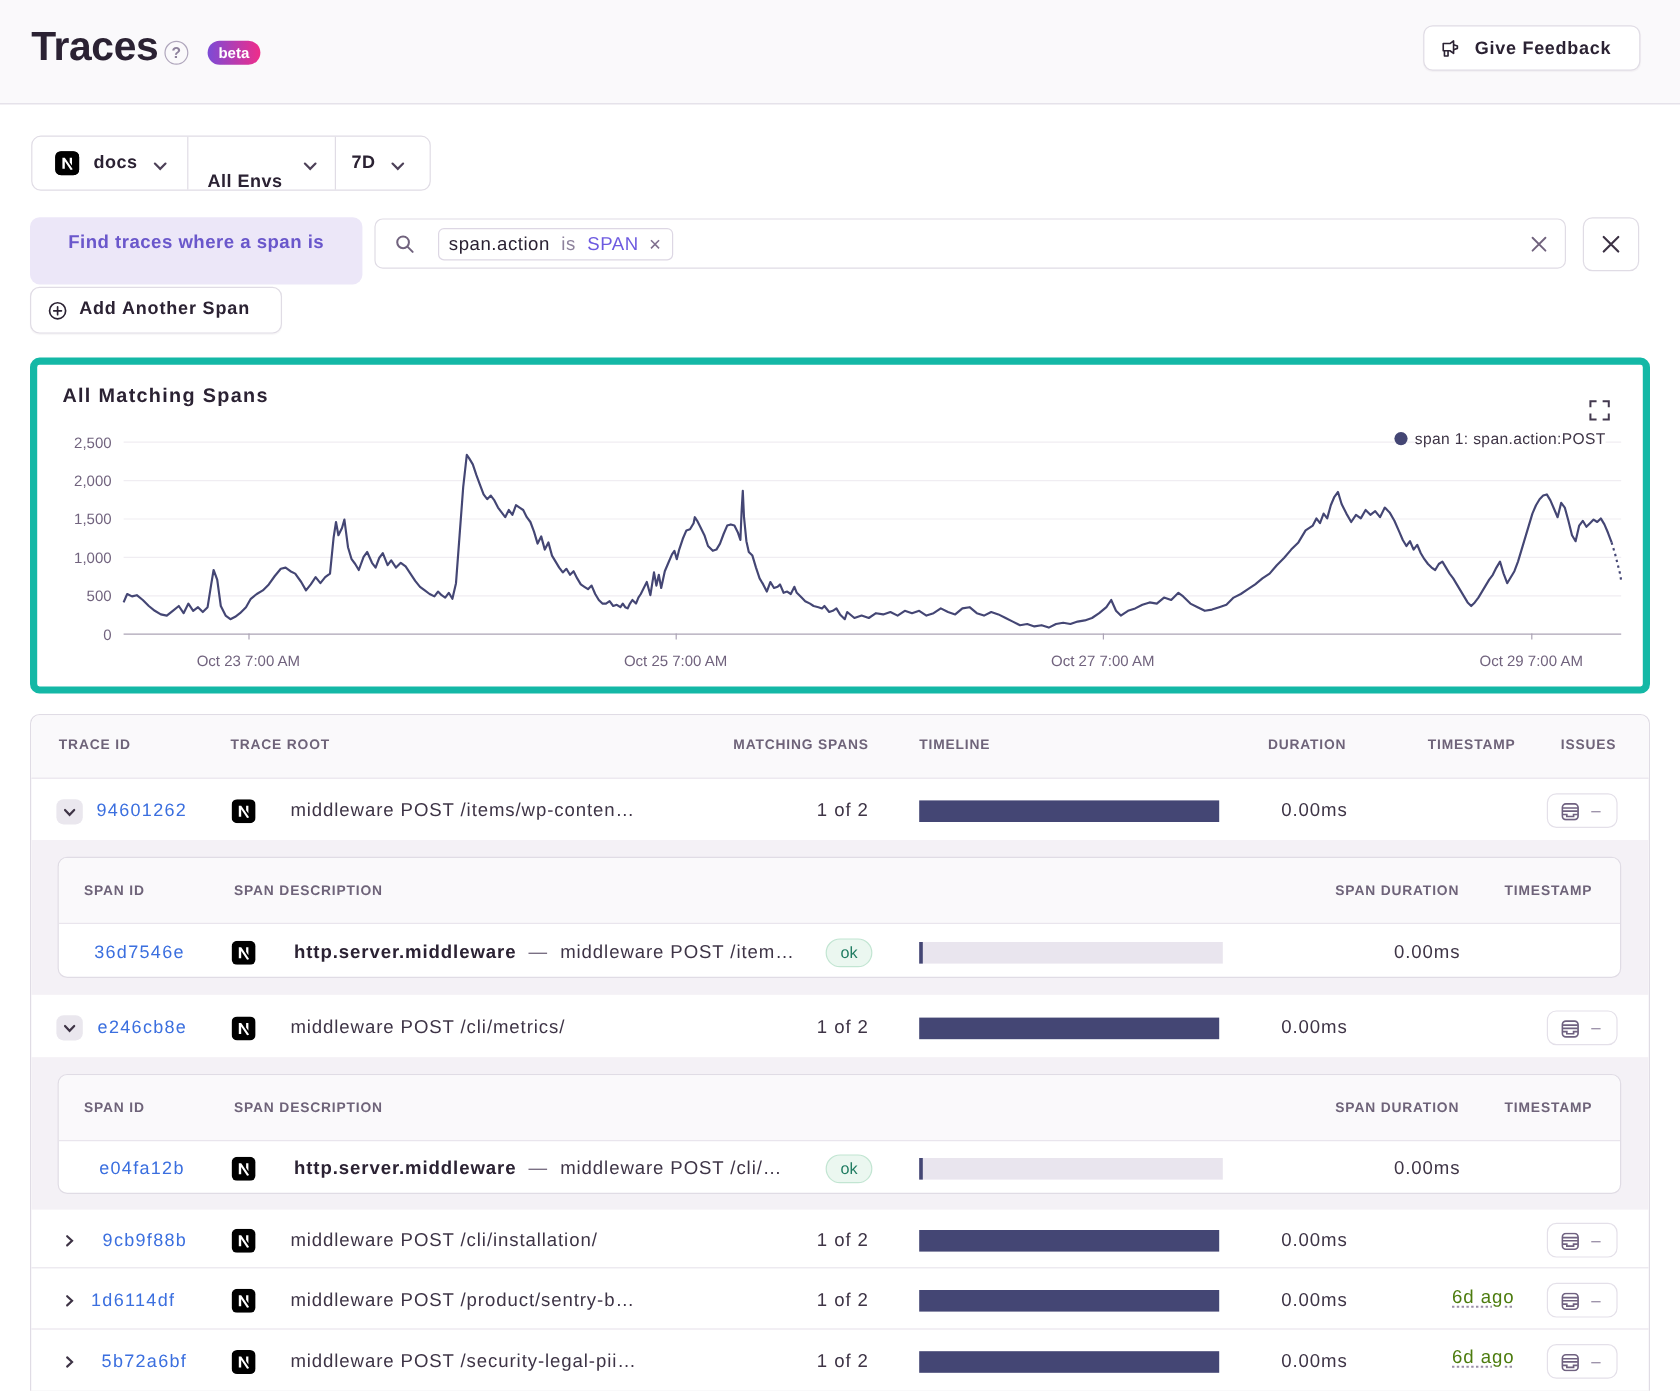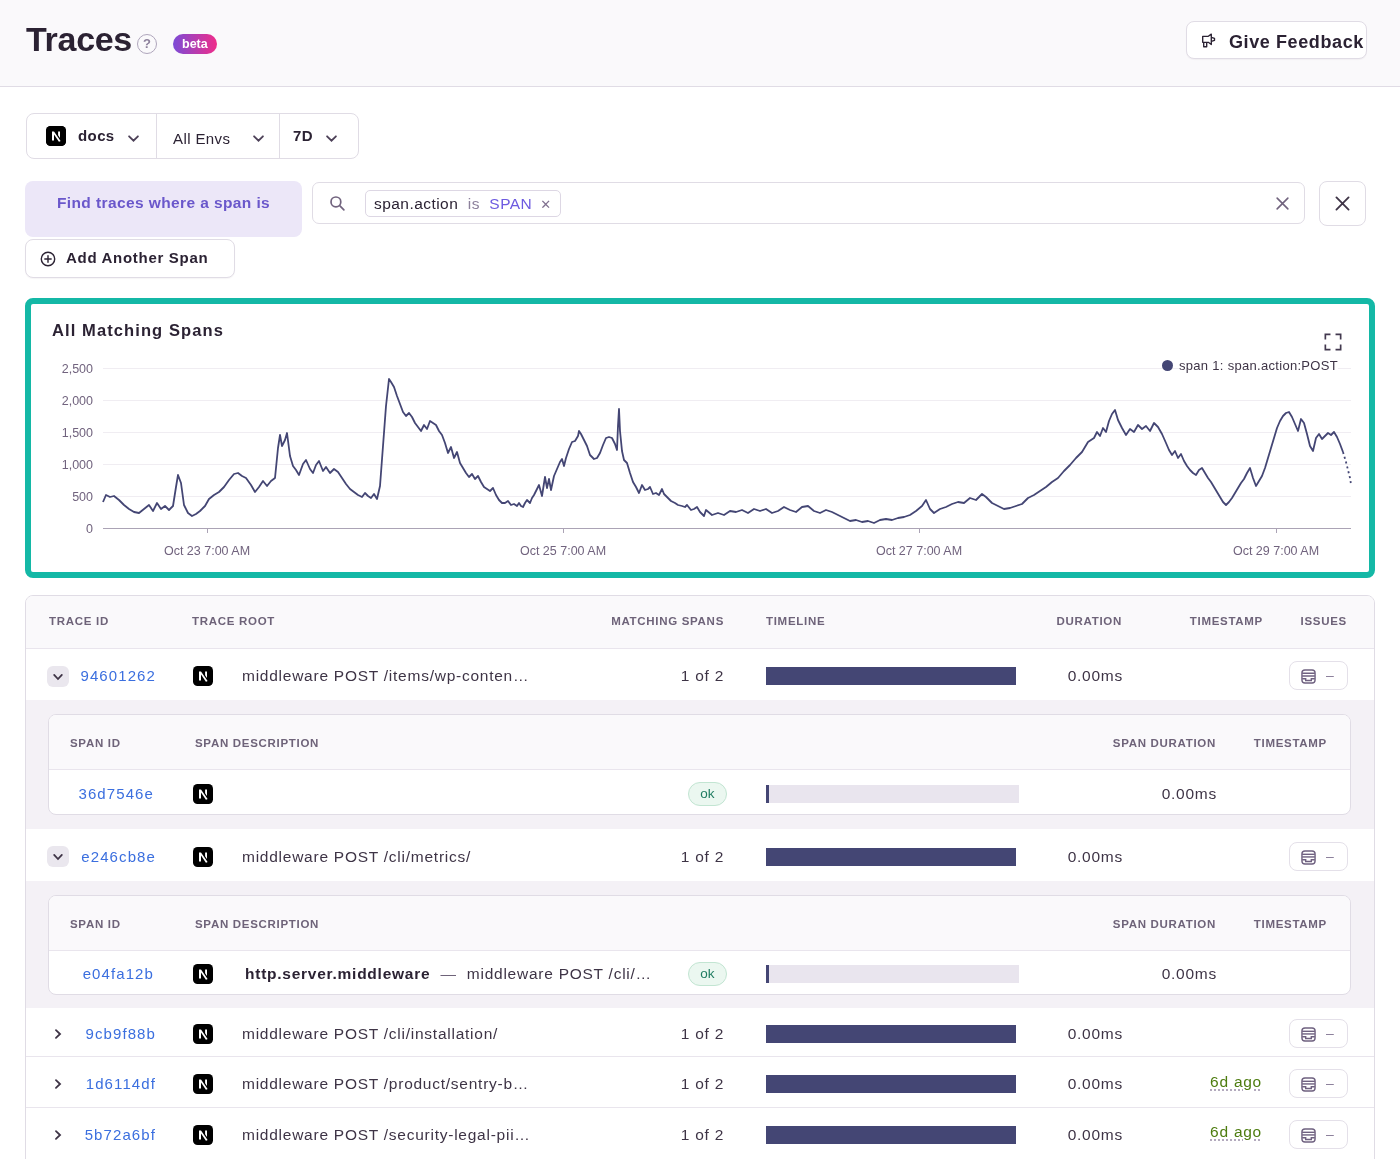--- a/index.html
+++ b/index.html
@@ -15,37 +15,37 @@
 <div class="abs" style="left:0;top:0;width:1400px;height:87px;background:#FAF9FB;border-bottom:1px solid #E0DCE5;">
   <div class="abs" style="left:26px;top:20px;font-size:34px;font-weight:700;color:#2B2233;letter-spacing:-0.3px;">Traces</div>
   <div class="abs" style="left:137px;top:34px;width:20px;height:20px;border:1.5px solid #AFA6BC;border-radius:50%;color:#8D819C;font-size:13px;font-weight:700;text-align:center;line-height:17.5px;">?</div>
   <div class="abs" style="left:173px;top:34px;height:20px;padding:0 9px;border-radius:10px;background:linear-gradient(90deg,#7C4BD6,#EF2D8A);color:#fff;font-size:12.5px;font-weight:700;line-height:20px;">beta</div>
   <div class="abs" style="left:1186px;top:21px;width:181px;height:38px;background:#fff;border:1px solid #E0DCE5;border-radius:8px;box-shadow:0 1px 1px rgba(43,34,51,0.04);">
     <svg class="abs" style="left:14px;top:10px;" width="18" height="18" viewBox="0 0 18 18" fill="none" stroke="#2B2233" stroke-width="1.35" stroke-linejoin="round">
         <path d="M1.7 4.3 H7.3 L10.3 2.1 V12.5 L7.3 10.3 H1.7 Z"></path>
         <path d="M10.3 5.3 L13.5 6.4 V8.3 L10.3 9.4"></path>
         <path d="M2.7 10.3 V14.7 H5.7 V10.4"></path>
       </svg>
-    <div class="abs" style="left:42px;top:10px;font-size:18px;font-weight:700;color:#2B2233;letter-spacing:0.6px;">Give Feedback</div>
+    <div class="abs" style="left:42px;top:10px;font-size:15px;font-weight:700;color:#2B2233;letter-spacing:0.6px;">Give Feedback</div>
   </div>
 </div>
 
 <div class="abs" style="left:26px;top:113px;width:333px;height:46px;border:1px solid #E0DCE5;border-radius:8px;background:#fff;">
   <div class="nicon abs" style="left:19px;top:12px;">
     <svg width="20" height="20" viewBox="0 0 20 20">
         <rect width="20" height="20" rx="4.6" fill="#000"></rect>
         <path fill="#fff" d="M6 14.6 V5.4 h2 l6.6 9.7 c-.5.3-1.1.5-1.7.6 L8 8.4 v6.2 Z M12.1 5.4 H14 v6.6 l-1.9 -2.8 Z"></path>
       </svg>
   </div>
   <div class="abs" style="left:51px;top:13px;font-size:15px;font-weight:700;color:#2B2233;letter-spacing:0.4px;">docs</div>
   <svg class="abs" style="left:100px;top:18px;" width="13" height="13" viewBox="0 0 10 10" fill="none" stroke="#4D4158" stroke-width="1.4" stroke-linecap="round">
       <path d="M1.6 3.3 L5 6.7 L8.4 3.3"></path>
     </svg>
   <div class="abs" style="left:129px;top:0;width:1px;height:44px;background:#E0DCE5;"></div>
-  <div class="abs" style="left:146px;top:16px;font-size:15px;font-weight:400;color:#2B2233;letter-spacing:0.4px;">All Envs</div>
+  <div class="abs" style="left:146px;top:29px;font-size:15px;font-weight:700;color:#2B2233;letter-spacing:0.4px;">All Envs</div>
   <svg class="abs" style="left:225px;top:18px;" width="13" height="13" viewBox="0 0 10 10" fill="none" stroke="#4D4158" stroke-width="1.4" stroke-linecap="round">
       <path d="M1.6 3.3 L5 6.7 L8.4 3.3"></path>
     </svg>
   <div class="abs" style="left:252px;top:0;width:1px;height:44px;background:#E0DCE5;"></div>
   <div class="abs" style="left:266px;top:13px;font-size:15px;font-weight:700;color:#2B2233;letter-spacing:0.4px;">7D</div>
   <svg class="abs" style="left:298px;top:18px;" width="13" height="13" viewBox="0 0 10 10" fill="none" stroke="#4D4158" stroke-width="1.4" stroke-linecap="round">
       <path d="M1.6 3.3 L5 6.7 L8.4 3.3"></path>
     </svg>
 </div>
 
@@ -159,20 +159,21 @@
     <div class="abs hdr-label" style="left:21px;top:22px;">SPAN ID</div>
     <div class="abs hdr-label" style="left:146px;top:22px;">SPAN DESCRIPTION</div>
     <div class="abs hdr-label" style="right:134px;top:22px;">SPAN DURATION</div>
     <div class="abs hdr-label" style="right:23px;top:22px;">TIMESTAMP</div>
   </div>
   <div class="abs" style="left:20px;top:70px;width:85px;text-align:right;font-size:15px;"><span class="blue">36d7546e</span></div>
   <svg class="abs" style="left:144px;top:69px;" width="20" height="20" viewBox="0 0 20 20">
           <rect width="20" height="20" rx="4.6" fill="#000"></rect>
           <path fill="#fff" d="M6 14.6 V5.4 h2 l6.6 9.7 c-.5.3-1.1.5-1.7.6 L8 8.4 v6.2 Z M12.1 5.4 H14 v6.6 l-1.9 -2.8 Z"></path>
         </svg>
+  <div class="abs cell" style="left:196px;top:70px;color:#2B2233;"><b>http.server.middleware</b><span style="color:#6E6379;"> &nbsp;—&nbsp; </span><span style="color:#3E3446;">middleware POST /item…</span></div>
   <div class="abs" style="left:639px;top:67px;width:39px;height:24px;background:#EBF7F0;border:1px solid #C2E5D2;border-radius:12px;color:#207C62;font-size:13.5px;text-align:center;line-height:22px;">ok</div>
   <div class="abs" style="left:717px;top:70px;width:253px;height:18px;background:#E9E5EE;"></div>
   <div class="abs" style="left:717px;top:70px;width:3px;height:18px;background:#444674;"></div>
   <div class="abs cell" style="right:133px;top:70px;">0.00ms</div>
   <div class="abs dotted-u cell" style="right:23px;top:70px;">11h ago</div>
 </div>
   </div>
   <div class="abs" style="left:0;top:233px;width:1348px;height:52px;">
   <div class="abs" style="left:21px;top:17px;width:22px;height:21px;background:#EAE7EE;border-radius:6px;">
         <svg style="position:absolute;left:5px;top:5px;" width="12" height="12" viewBox="0 0 10 10" fill="none" stroke="#3E3446" stroke-width="1.5" stroke-linecap="round">
@@ -241,21 +242,21 @@
           <line x1="1.2" y1="7.4" x2="14.8" y2="7.4"></line>
           <path d="M1.2 10.4 L5 10.4 L5 12.2 L11 12.2 L11 10.4 L14.8 10.4"></path>
         </svg>
     <div class="abs" style="left:36px;top:5px;color:#8D819C;font-size:14px;">–</div>
   </div>
 </div>
   <div class="abs" style="left:0;top:461px;width:1348px;height:51px;border-bottom:1px solid #E9E5ED;">
   <svg class="abs" style="left:26px;top:21px;" width="12" height="12" viewBox="0 0 10 10" fill="none" stroke="#3E3446" stroke-width="1.5" stroke-linecap="round">
         <path d="M3.3 1.8 L6.7 5 L3.3 8.2"></path>
       </svg>
-  <div class="abs" style="left:40px;top:18px;width:90px;text-align:right;font-size:15px;" class2="blue"><span class="blue">1d6114df</span></div>
+  <div class="abs" style="left:40px;top:18px;width:90px;text-align:center;font-size:15px;" class2="blue"><span class="blue">1d6114df</span></div>
   <svg class="abs" style="left:167px;top:17px;" width="20" height="20" viewBox="0 0 20 20">
         <rect width="20" height="20" rx="4.6" fill="#000"></rect>
         <path fill="#fff" d="M6 14.6 V5.4 h2 l6.6 9.7 c-.5.3-1.1.5-1.7.6 L8 8.4 v6.2 Z M12.1 5.4 H14 v6.6 l-1.9 -2.8 Z"></path>
       </svg>
   <div class="abs cell" style="left:216px;top:18px;">middleware POST /product/sentry-b…</div>
   <div class="abs cell" style="right:650px;top:18px;">1 of 2</div>
   <div class="abs" style="left:740px;top:18px;width:250px;height:18px;background:#444674;"></div>
   <div class="abs cell" style="right:251px;top:18px;">0.00ms</div>
   <div class="abs dotted-u cell" style="right:112px;top:18px;">6d ago</div>
   <div class="abs" style="left:1263px;top:12px;width:59px;height:29px;border:1px solid #E4E0E9;border-radius:8px;background:#fff;">

